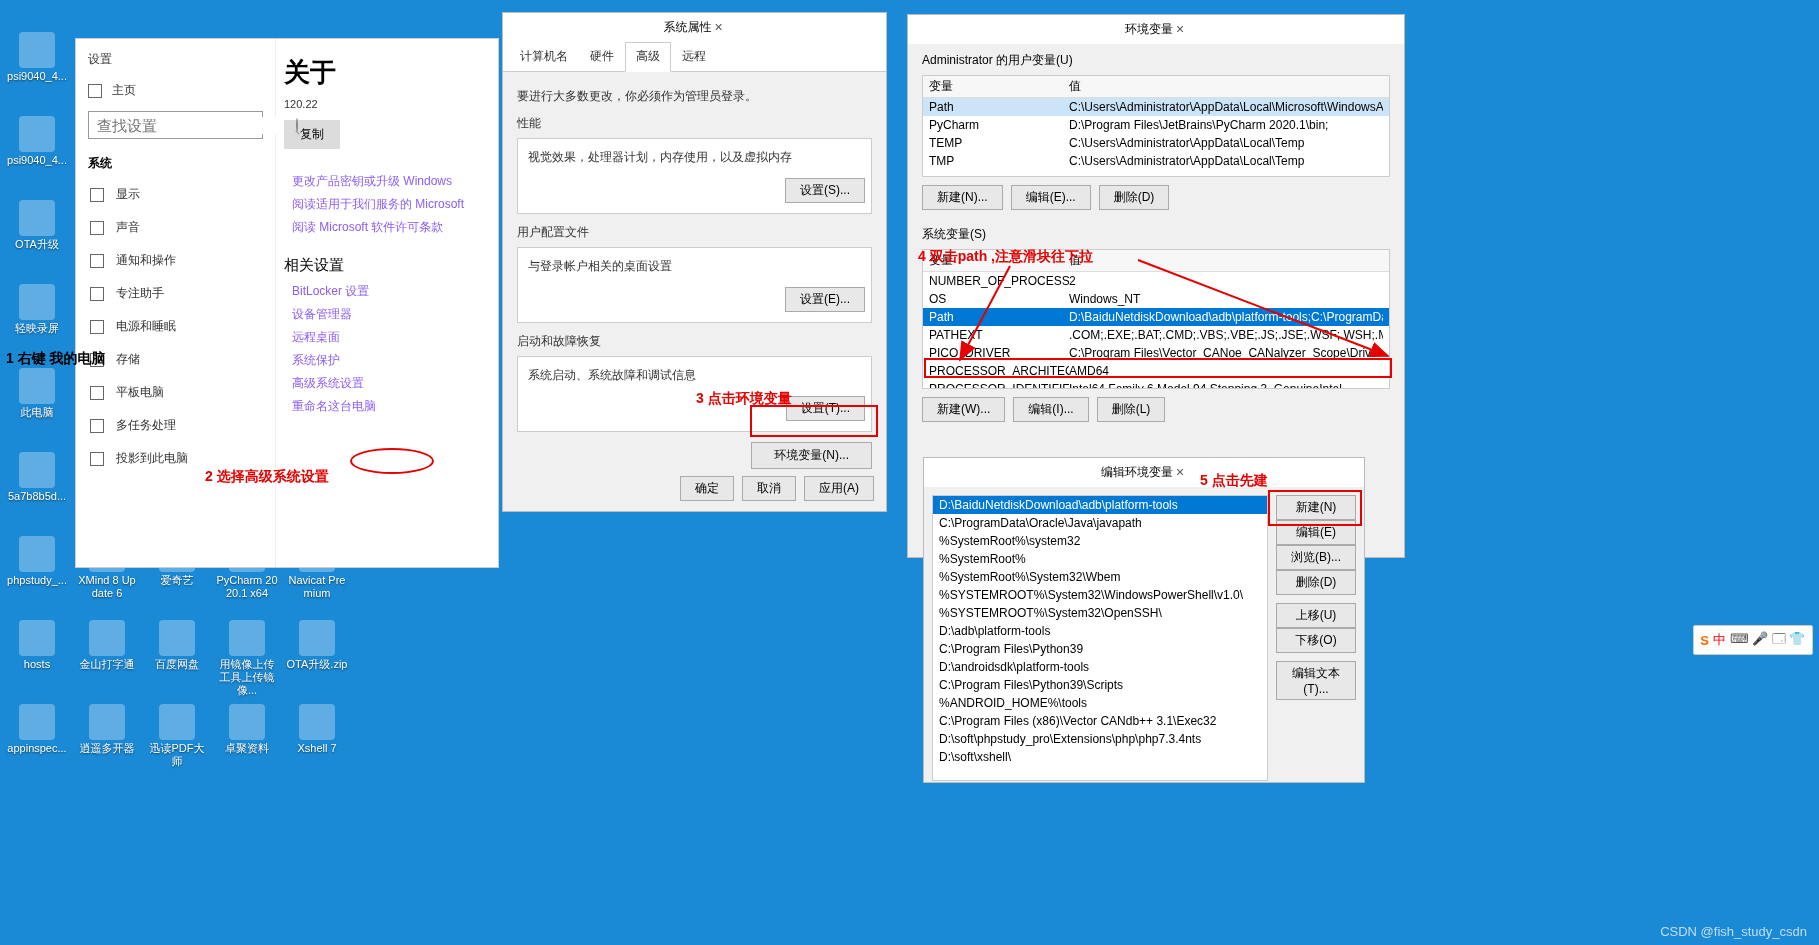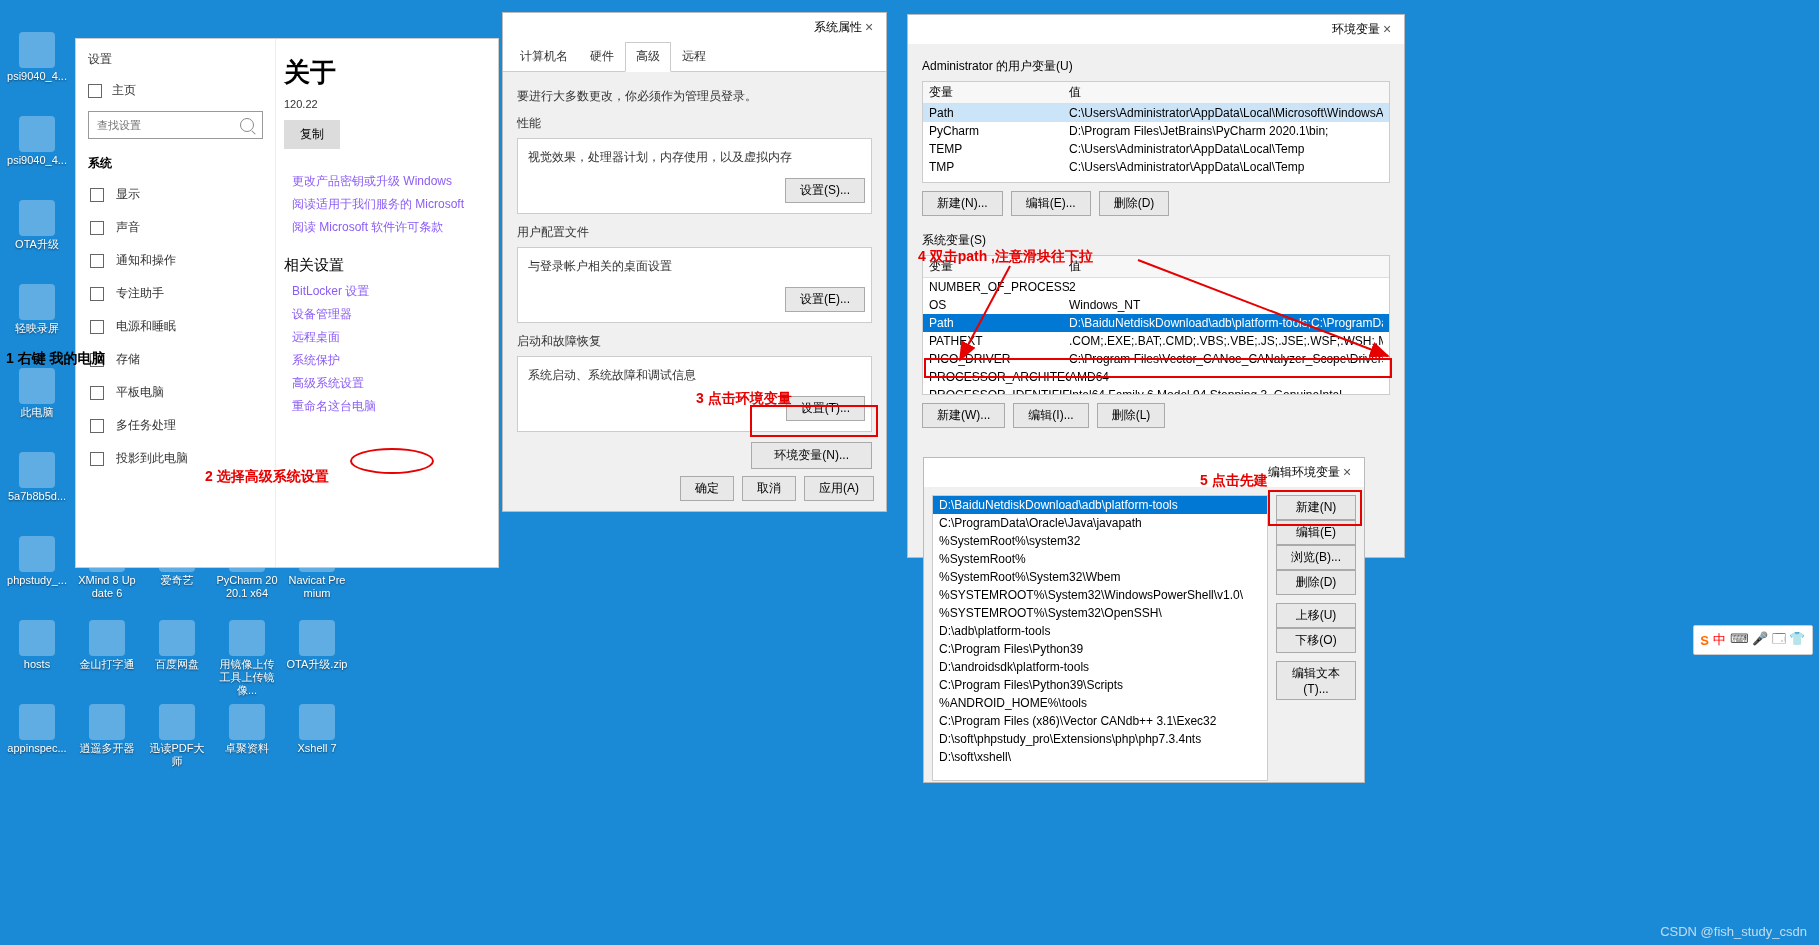--- a/index.html
+++ b/index.html
@@ -11,50 +11,50 @@
 .desktop-icon span { display: block; text-shadow: 0 1px 2px rgba(0,0,0,0.6); line-height: 1.2; word-break: break-all;}
 
 
 .settings-win { position: absolute; left: 75px; top: 38px; width: 424px; height: 530px; background: #fff; display: flex; border: 1px solid #ccc;}
 .settings-sidebar { width: 200px; border-right: 1px solid #eee; padding: 8px 0;}
 .settings-main { flex: 1; padding: 16px 0 0 4px; }
 .set-top-label{font-size:12px;padding:4px 12px 8px;color:#333}
 .home-row{display:flex;align-items:center;padding:6px 12px;gap:10px;color:#333}
 .home-row .ic{width:14px;height:14px;border:1px solid #666}
 .search-box{margin:6px 12px 10px;border:1px solid #999;background:#fff;display:flex;align-items:center;padding:4px 8px;height:28px}
-.search-box input{border:none;outline:none;flex:1;font-size:11px}
+.search-box input{border:none;outline:none;flex:1;font-size:15px}
 .search-box .sic{width:14px;height:14px;border:1px solid #888;border-radius:50%;position:relative}
 .search-box .sic:after{content:"";position:absolute;width:5px;height:1px;background:#888;bottom:-2px;right:-3px;transform:rotate(45deg)}
 .sys-label{padding:6px 12px;font-weight:bold;font-size:12px}
 .menu-item{display:flex;align-items:center;gap:12px;padding:8px 14px;color:#333;font-size:12px}
 .menu-item .mic{width:14px;height:14px;border:1px solid #666}
 .settings-main h1{font-size:26px;font-weight:600;margin:0 0 8px 4px}
 .devname{font-size:11px;color:#333;margin-left:4px}
 .copy-btn{background:#dcdcdc;border:none;padding:6px 16px;margin:10px 0 18px 4px;font-size:12px}
 .blue-link{color:#8b5cf6;font-size:12px;margin:6px 0 6px 12px;display:block}
 .section-h{font-size:15px;margin:20px 0 8px 4px}
 
 
 .sysprop-win{position:absolute;left:502px;top:12px;width:385px;height:500px;background:#f0f0f0;border:1px solid #bbb}
-.dlg-title{display:flex;justify-content:flex-end;align-items:center;padding:6px 10px;font-size:12px;background:#fff}
+.dlg-title{display:flex;justify-content:center;align-items:center;padding:6px 10px;font-size:12px;background:#fff}
 .dlg-close{width:14px;height:14px;font-size:14px;line-height:12px;text-align:center;color:#555;cursor:pointer}
 .tabs{display:flex;border-bottom:1px solid #ccc;background:#fff;padding-left:6px}
 .tab{padding:5px 10px;font-size:12px;border:1px solid transparent;background:#fff;color:#333}
 .tab.active{border:1px solid #ccc;border-bottom:1px solid #fff;margin-bottom:-1px}
 .sysprop-body{padding:10px 14px;font-size:12px;color:#333}
 .group-box{border:1px solid #ccc;padding:6px 6px 6px 8px;margin:6px 0 4px;position:relative;background:#fff}
 .group-label{font-size:12px;margin:10px 0 2px}
 .group-desc{font-size:12px;padding:4px 2px 8px}
 .btn-std{background:#e8e8e8;border:1px solid #aaa;padding:3px 14px;font-size:12px;cursor:pointer}
 .btn-row-right{text-align:right;padding:4px 0}
 .dlg-footer{position:absolute;bottom:10px;right:12px;display:flex;gap:8px}
 
 
 .env-win{position:absolute;left:907px;top:14px;width:498px;height:544px;background:#f0f0f0;border:1px solid #bbb}
-.env-body{padding:10px 14px;font-size:12px}
+.env-body{padding:4px 14px;font-size:12px}
 .env-label{margin:4px 0 6px;font-size:12px}
 .env-table{border:1px solid #ccc;background:#fff;height:102px;overflow:auto}
 .env-table-row{display:flex;padding:2px 6px;font-size:12px}
 .env-table-head{border-bottom:1px solid #ddd;background:#f7f7f7}
 .env-table-row.sel{background:#cce4f7}
 .env-table-row.path-sel{background:#0078d4;color:#fff}
 .col-var{width:140px;flex-shrink:0;overflow:hidden;white-space:nowrap}
 .col-val{flex:1;overflow:hidden;white-space:nowrap}
 .env-btn-row{text-align:right;padding:8px 0;display:flex;gap:8px;justify-content:flex-start}
 

